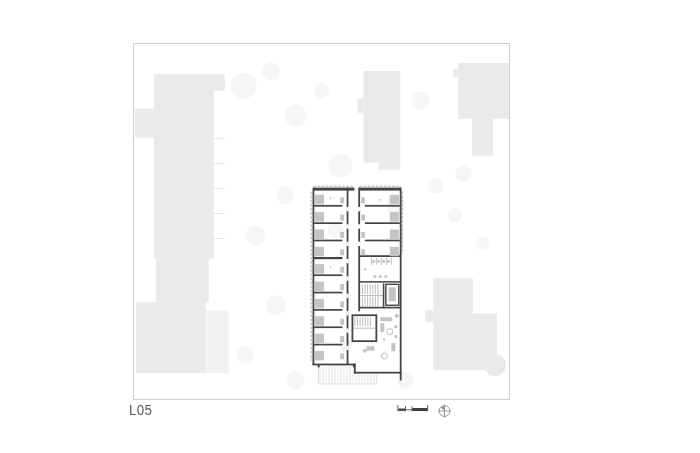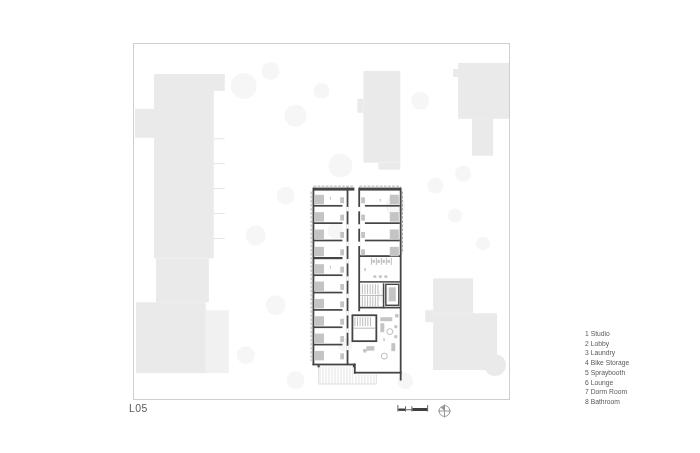--- a/index.html
+++ b/index.html
@@ -11,21 +11,21 @@
     --furniture:#c4c4c4;
     --fixture:#9e9e9e;
     --text:#58595b;
   }
   html,body{margin:0;padding:0;background:#fff;}
   .sheet{position:relative;width:700px;height:453px;background:#fff;overflow:hidden;
          font-family:"Liberation Sans",sans-serif;}
   .frame{position:absolute;left:133px;top:43px;width:377px;height:357px;
          border:1px solid var(--frame-border);box-sizing:border-box;background:#fff;}
   .frame svg{display:block;width:100%;height:100%;}
-  .sheet-label{position:absolute;left:129px;top:402px;font-size:11px;color:var(--text);
+  .sheet-label{position:absolute;left:129px;top:402px;font-size:14px;color:var(--text);
                letter-spacing:.4px;transform:scaleX(.95);transform-origin:left top;}
   .legend{position:absolute;left:585px;top:329px;color:var(--text);}
   .legend-item{font-size:7.2px;line-height:9.7px;white-space:nowrap;
                transform:scaleX(.94);transform-origin:left top;}
   .mapmarks{position:absolute;left:397px;top:403px;width:60px;height:18px;}
   .mapmarks svg{position:absolute;top:0;}
   
   .ctx{fill:var(--context-building);}
   .ctx2{fill:var(--context-building-light);}
   .tex circle{fill:var(--ground-texture);}
@@ -274,30 +274,20 @@
           <text class="digit" x="246" y="158">7</text>
           <text class="digit" x="231" y="228">8</text>
           <text class="digit" x="250" y="298">6</text>
         </g>
       </g>
     </svg>
   </div>
 
   <div class="sheet-label">L05</div>
 
-  <div class="legend">
-    <div class="legend-item">1 Studio</div>
-    <div class="legend-item">2 Lobby</div>
-    <div class="legend-item">3 Laundry</div>
-    <div class="legend-item">4 Bike Storage</div>
-    <div class="legend-item">5 Spraybooth</div>
-    <div class="legend-item">6 Lounge</div>
-    <div class="legend-item">7 Dorm Room</div>
-    <div class="legend-item">8 Bathroom</div>
-  </div>
 
   <div class="mapmarks">
     <svg style="left:0" width="36" height="14" viewBox="0 0 36 14" aria-hidden="true">
       <rect class="sb" x="0.5" y="2" width="0.8" height="6.5"></rect>
       <rect class="sb" x="1.3" y="5.5" width="6.7" height="2.4"></rect>
       <rect class="sb" x="8" y="3.2" width="0.8" height="5.3"></rect>
       <rect class="sb" x="8.8" y="6.4" width="6" height="0.8"></rect>
       <rect class="sb" x="14.5" y="3.2" width="0.8" height="5.3"></rect>
       <rect class="sb" x="15.3" y="5" width="15" height="3"></rect>
       <rect class="sb" x="30.3" y="2" width="0.8" height="6.5"></rect>

